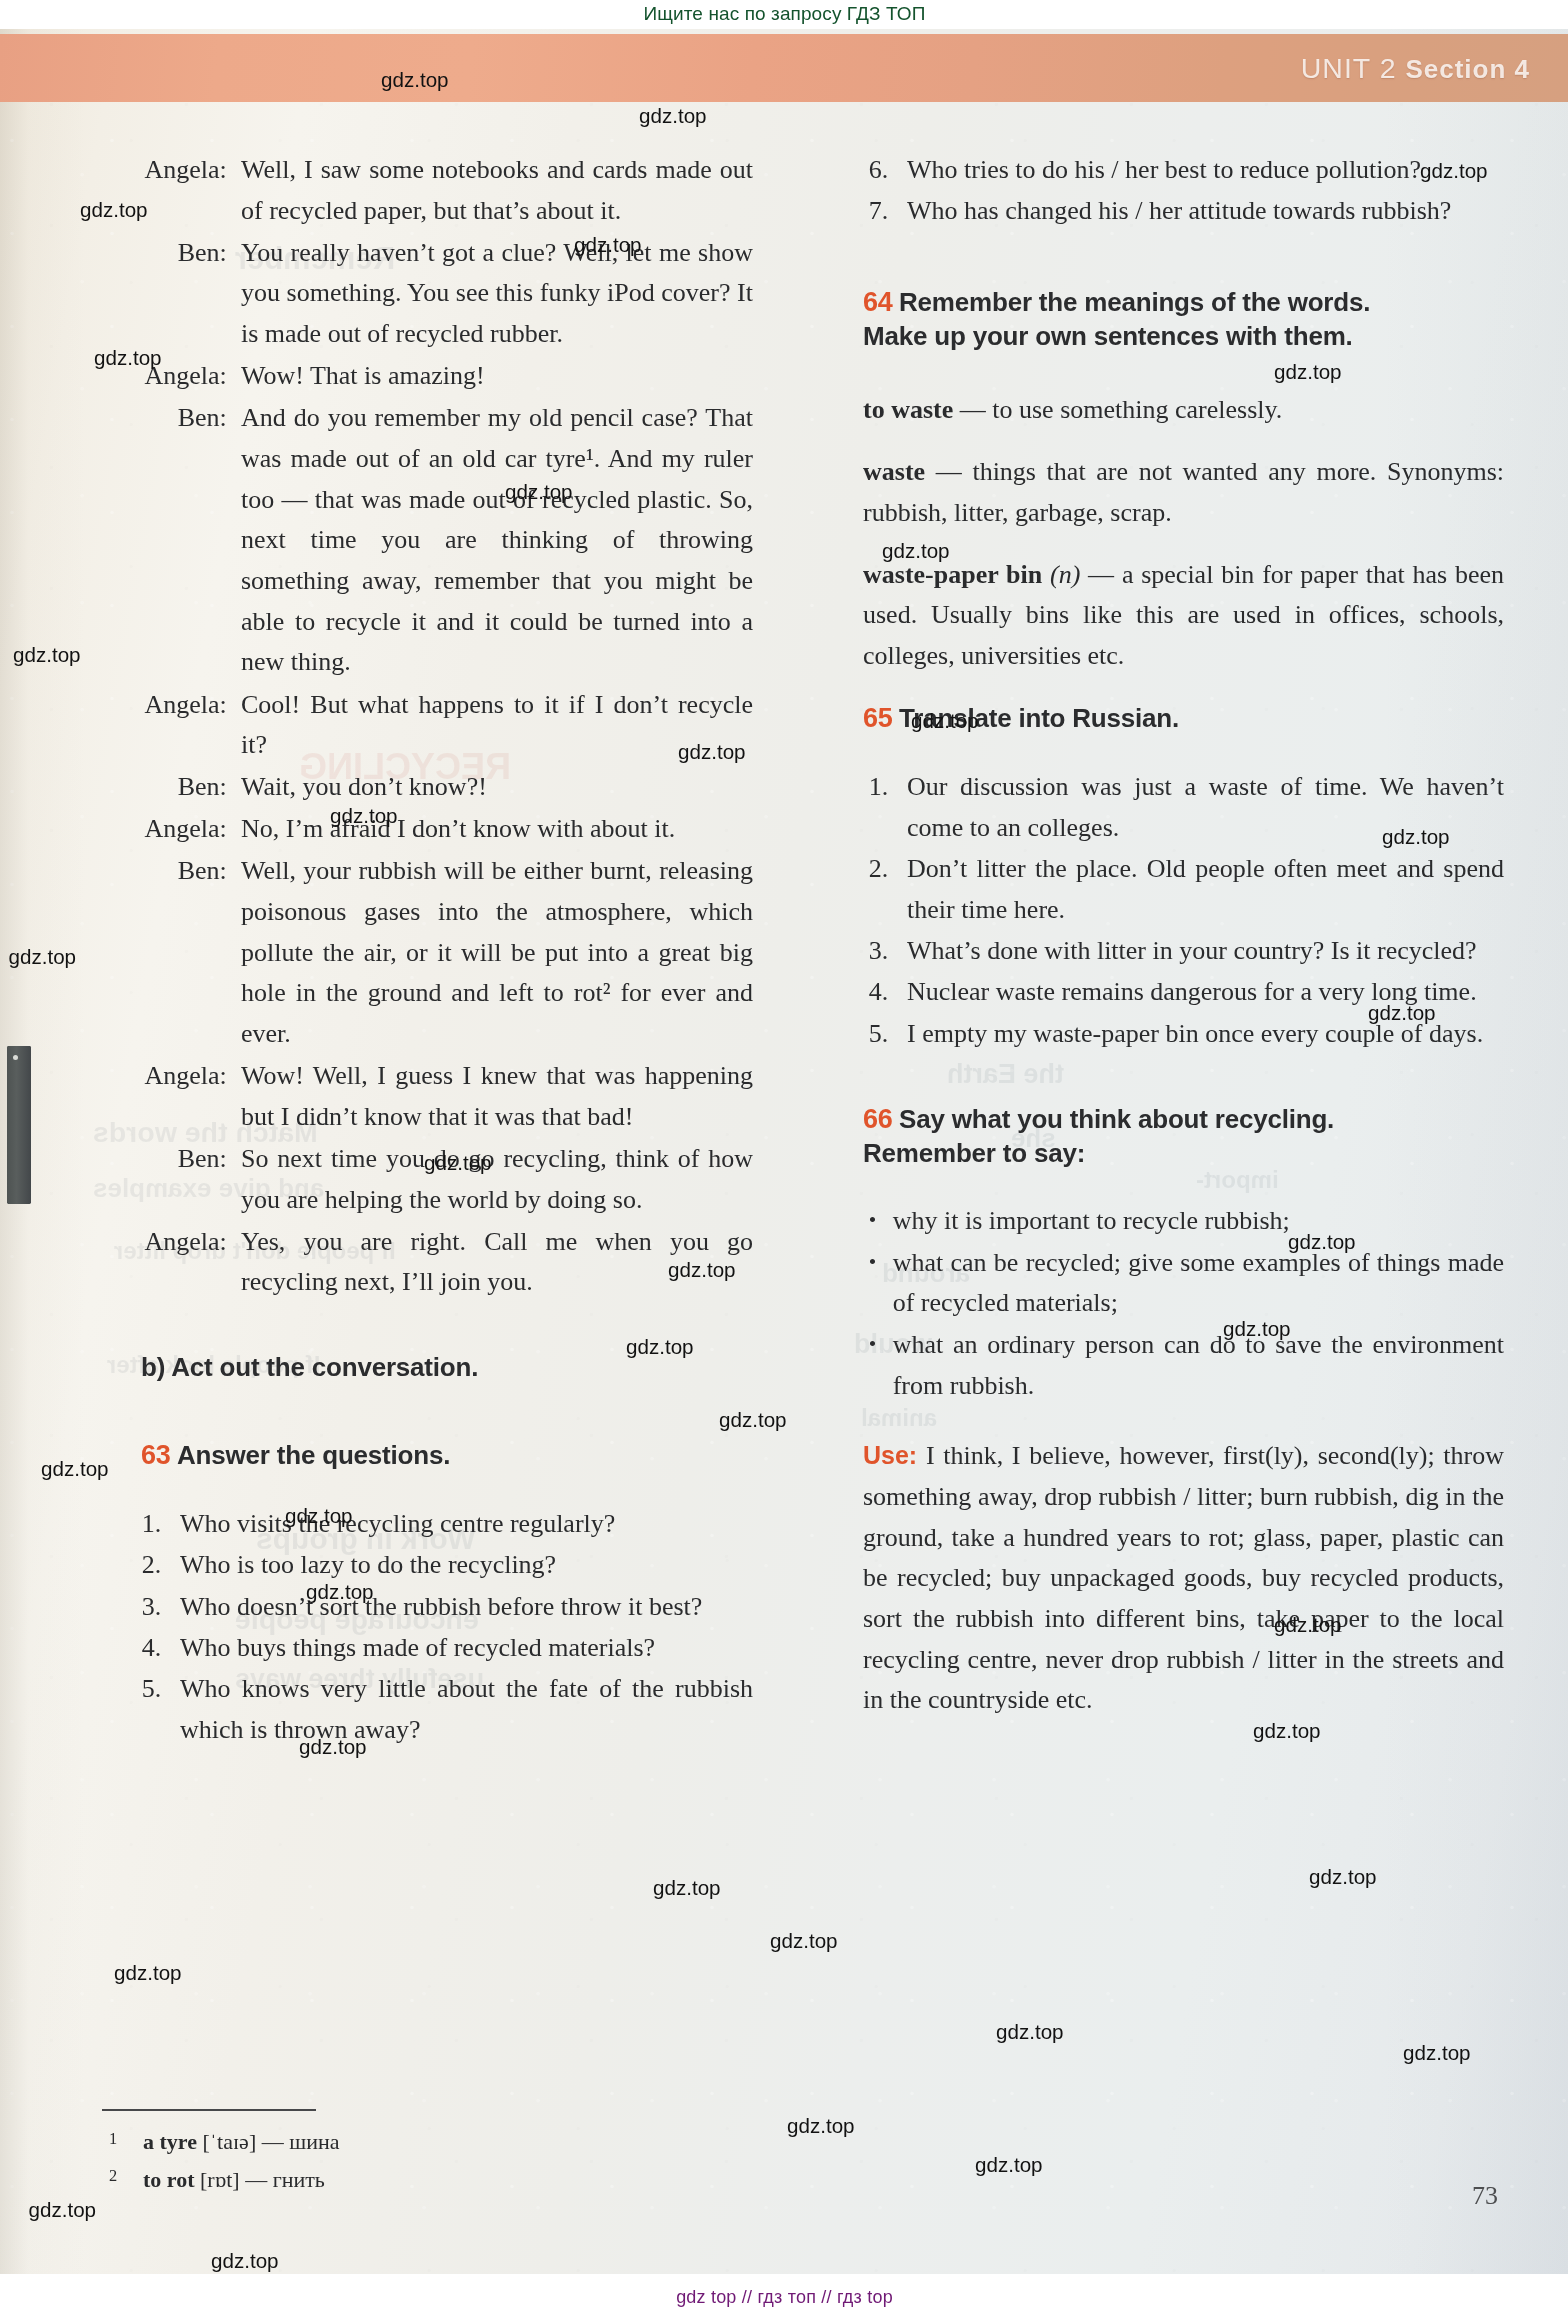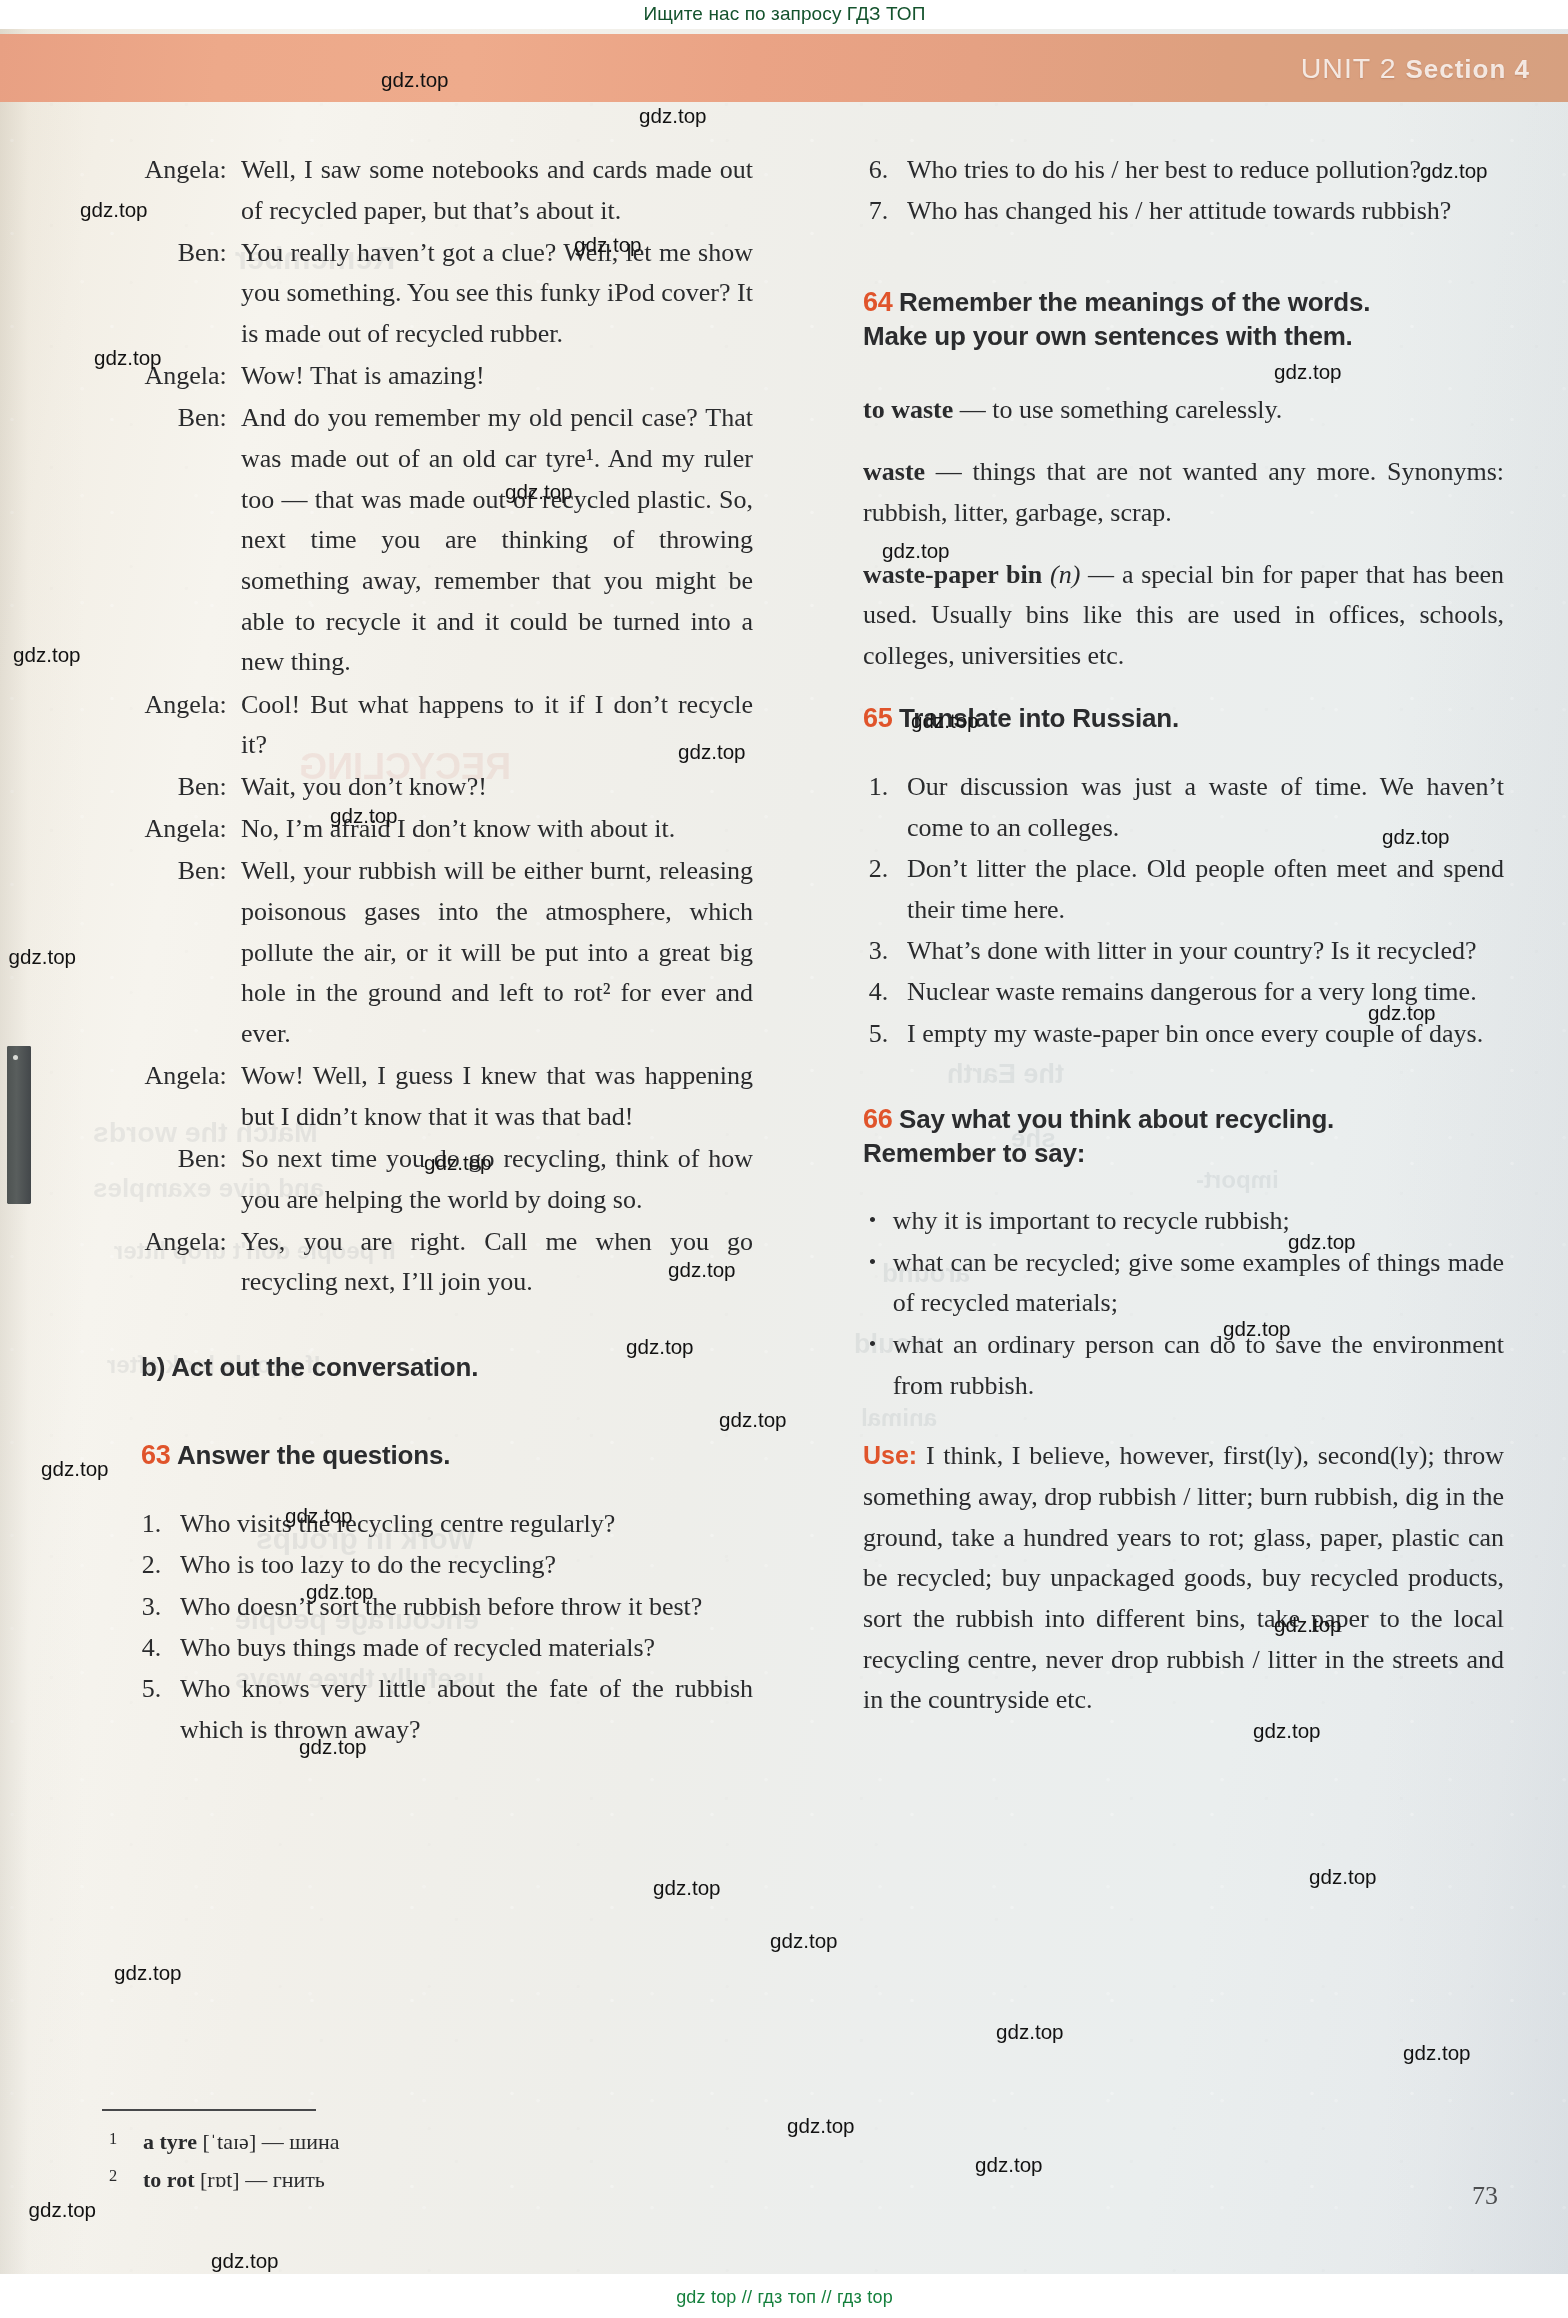--- a/index.html
+++ b/index.html
@@ -251,21 +251,21 @@
     position: absolute;
     left: 0; bottom: 0;
     width: 1569px; height: 44px;
     display: flex; align-items: center; justify-content: center;
     background: #ffffff;
     z-index: 30;
   }
   .bottom-promo span {
     font-family: "Liberation Sans", "DejaVu Sans", sans-serif;
     font-size: 18px;
-    color: #15803d;
+    color: #701a75;
     letter-spacing: 0.2px;
   }
 
   
   .wm {
     position: absolute;
     font-family: "Liberation Sans", "DejaVu Sans", sans-serif;
     font-size: 20.6px;
     color: #121212;
     z-index: 20;

